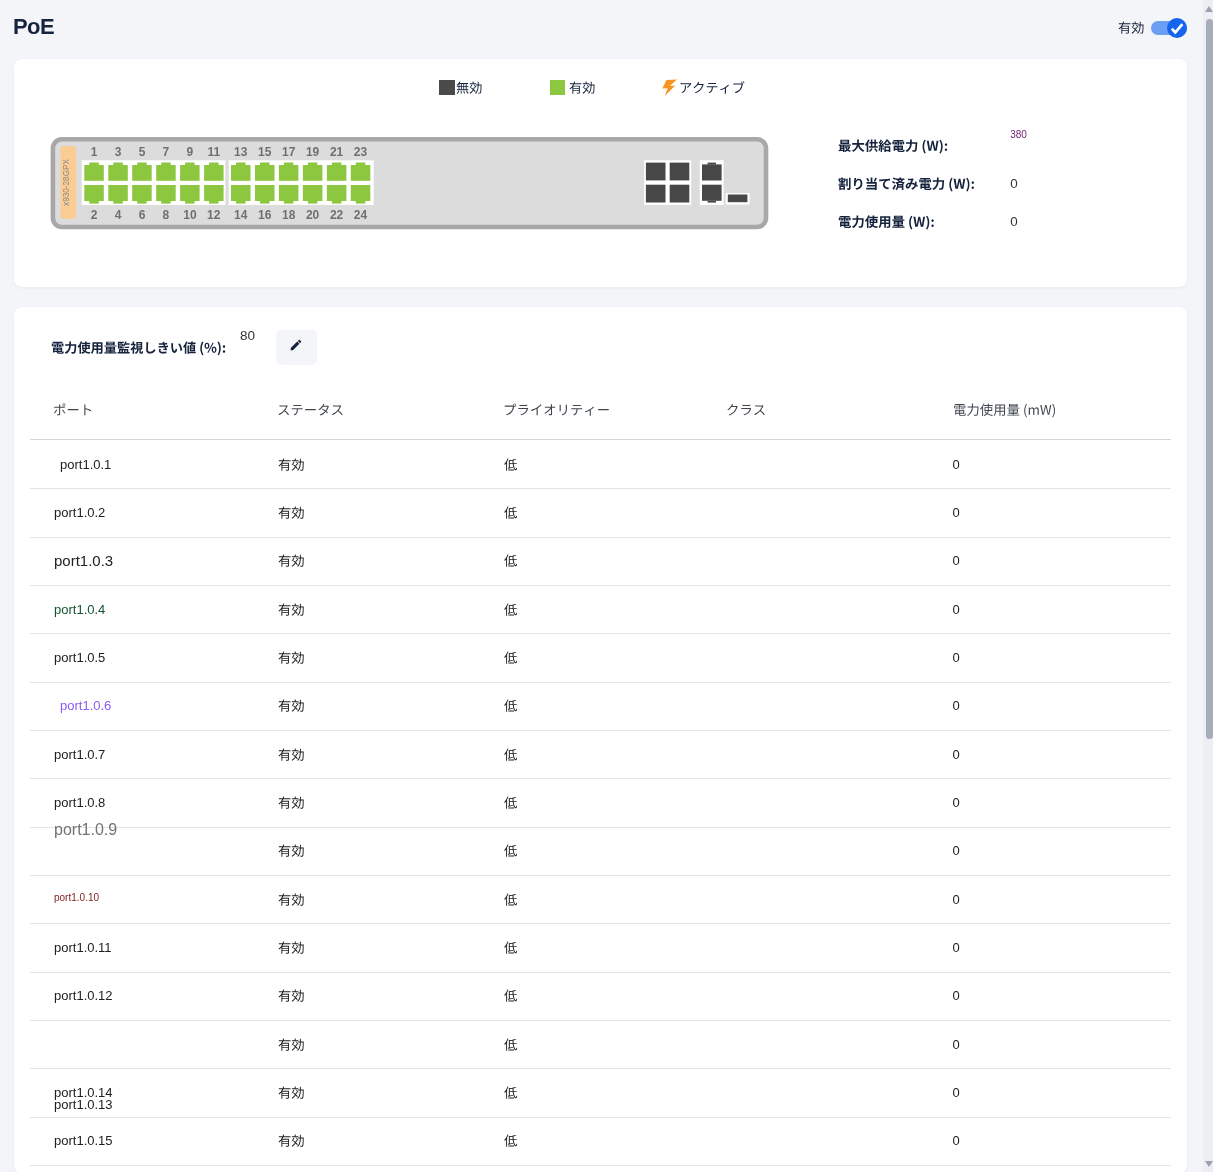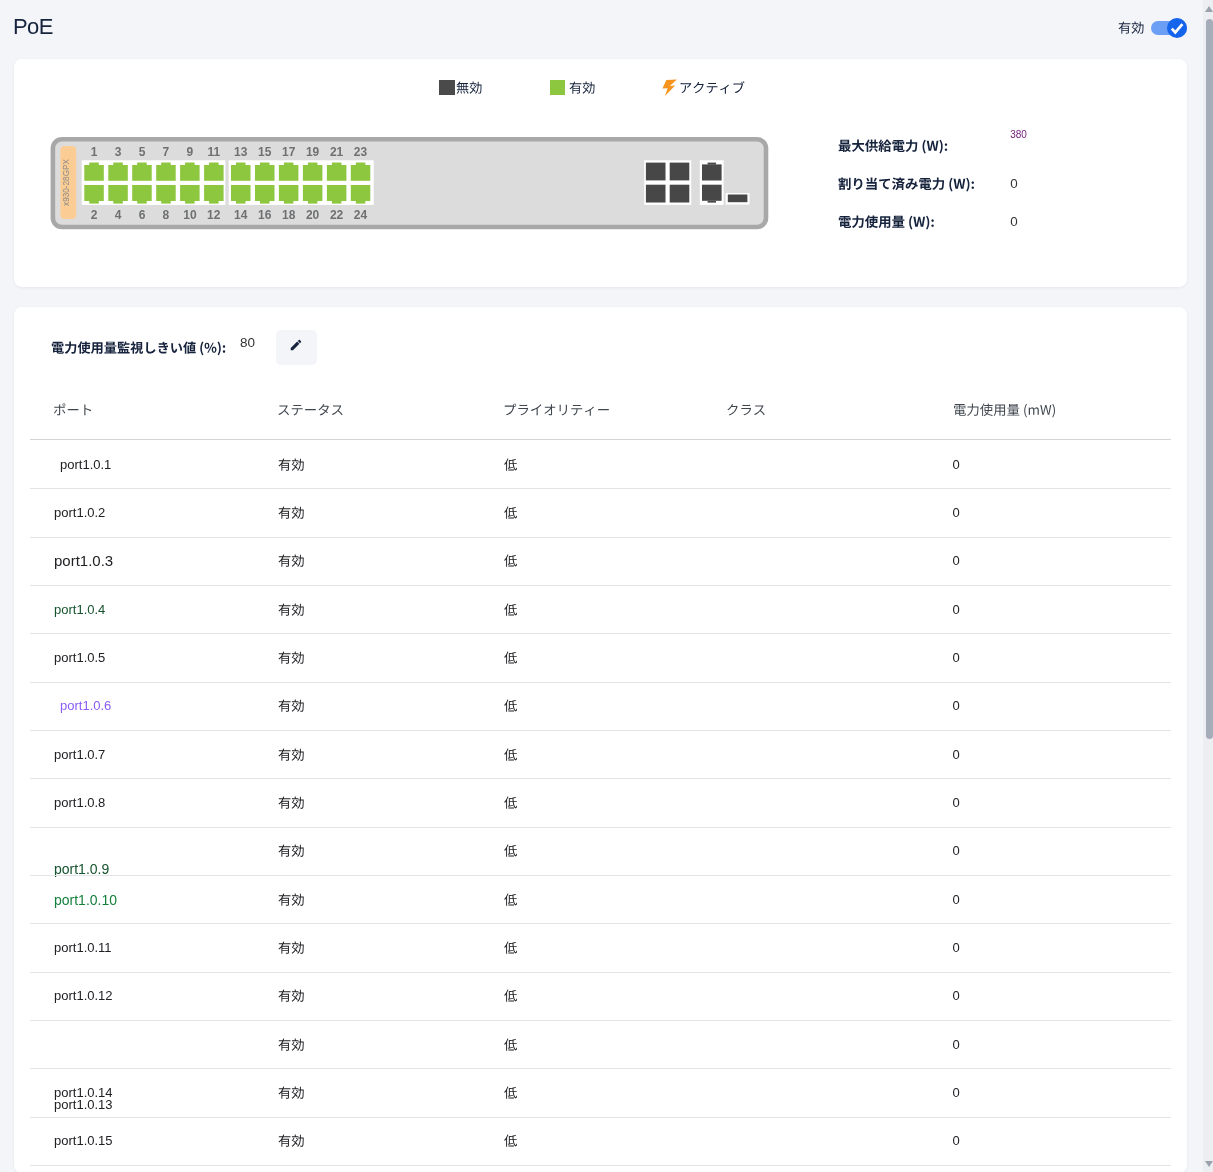--- a/index.html
+++ b/index.html
@@ -44,21 +44,21 @@
     <symbol id="h_power" viewBox="0 0 103.2 16.1">
       <path d="M2.6707596923828127 8.638840307617187H10.70283779296875V9.3178287109375H2.6707596923828127ZM2.695281103515625 6.9831355224609375H11.280792944335937V10.976481103515624H2.695281103515625V10.2429521484375H10.29118037109375V7.716664477539062H2.695281103515625ZM6.1243234375 7.3470881591796875H7.095978833007813V11.390794970703125Q7.095978833007813 11.7303521484375 7.286526440429688 11.83493905029297Q7.477074047851563 11.939525952148438 8.10754306640625 11.939525952148438Q8.231090673828126 11.939525952148438 8.520194201660157 11.939525952148438Q8.809297729492188 11.939525952148438 9.183858684976592 11.939525952148438Q9.558419640460997 11.939525952148438 9.938743072183623 11.939525952148438Q10.31906650390625 11.939525952148438 10.633830737304688 11.939525952148438Q10.948594970703125 11.939525952148438 11.107116381835938 11.939525952148438Q11.469585400390626 11.939525952148438 11.651959204101562 11.827904541015625Q11.8343330078125 11.716283129882813 11.910646105957031 11.373245092773438Q11.986959204101563 11.030207055664063 12.018985400390626 10.357530981445311Q12.183004541015626 10.468619140625 12.435398742675781 10.562554907226563Q12.687792944335937 10.656490673828126 12.89134306640625 10.698969262695313Q12.825012084960939 11.51114306640625 12.661463220214845 11.95595616455078Q12.497914355468751 12.400769262695313 12.151521411132812 12.577582360839845Q11.805128466796875 12.754395458984375 11.169830737304688 12.754395458984375Q11.068525952148438 12.754395458984375 10.751483129882812 12.754395458984375Q10.434440307617187 12.754395458984375 10.025323434601928 12.754395458984375Q9.616206561586669 12.754395458984375 9.20116045852771 12.754395458984375Q8.78611435546875 12.754395458984375 8.473158435058593 12.754395458984375Q8.160202514648438 12.754395458984375 8.056444616948342 12.754395458984375Q7.312846350097656 12.754395458984375 6.889168267822265 12.642972790527343Q6.465490185546876 12.531550122070312 6.294906811523438 12.232391687011718Q6.1243234375 11.933233251953125 6.1243234375 11.38784736328125ZM2.1800403076171877 6.9831355224609375H3.1435218994140626V11.675957177734375H2.1800403076171877ZM1.8005546630859375 1.107099755859375H11.594888159179687V1.8928906738281253H1.8005546630859375ZM2.63712392578125 4.1775808593749995H5.477380859375V4.814759692382812H2.63712392578125ZM2.3714025146484374 5.547997485351562H5.485554663085938V6.190402514648437H2.3714025146484374ZM7.860845336914063 5.547997485351562H11.08125693359375V6.190402514648437H7.860845336914063ZM7.860845336914063 4.1775808593749995H10.748535522460937V4.814759692382812H7.860845336914063ZM6.1661330078125 1.4135642333984375H7.1534669921875V6.527807055664062H6.1661330078125ZM1.0214735595703126 2.713092700195311H12.39715263671875V5.330921411132812H11.45162822265625V3.449569262695311H1.9356407958984376V5.330921411132812H1.0214735595703126Z M14.506702270507812 3.463890185546875H24.90844736328125V4.487807543945312H14.506702270507812ZM24.51608515625 3.463890185546875H25.555681103515624Q25.555681103515624 3.463890185546875 25.553068005371095 3.5686128540039057Q25.550454907226563 3.6733355224609365 25.543754907226564 3.795210583496093Q25.537054907226562 3.91708564453125 25.5318287109375 3.993869018554687Q25.41350729980469 6.069928466796875 25.300746594238284 7.530058190917968Q25.187985888671875 8.990187915039062 25.052512084960938 9.93636171875Q24.91703828125 10.882535522460937 24.74953828125 11.422287915039062Q24.58203828125 11.962040307617187 24.35423828125 12.210745092773438Q24.10915012207031 12.508764233398438 23.846575061035157 12.613486901855469Q23.584000000000003 12.7182095703125 23.196738037109377 12.75251435546875Q22.857180859375 12.786819140625 22.262020153808592 12.773084631347656Q21.66685944824219 12.759350122070312 21.047511840820313 12.729602514648438Q21.034111840820312 12.505147607421875 20.946071289062502 12.209804541015625Q20.858030737304688 11.914461474609375 20.707411596679687 11.695232763671875Q21.397375830078126 11.757006567382811 21.981279357910157 11.771880371093749Q22.56518288574219 11.786754174804686 22.81388767089844 11.786754174804686Q23.031235278320313 11.786754174804686 23.17602218017578 11.748027978515625Q23.32080908203125 11.709301782226563 23.438461474609376 11.5834755859375Q23.623782885742187 11.398154174804688 23.78083049316406 10.883393469238282Q23.937878100585937 10.368632763671874 24.065512609863283 9.441889941406249Q24.193147119140626 8.515147119140625 24.30476853027344 7.0942138671875Q24.41638994140625 5.673280615234375 24.51608515625 3.675614111328125ZM18.889966259765625 0.5579712890624986H19.94524079589844V2.886371777343749Q19.94524079589844 3.805745581054687 19.86222769775391 4.8293717773437495Q19.779214599609375 5.852997973632812 19.51268840332031 6.920911071777343Q19.24616220703125 7.988824169921875 18.695288403320312 9.04367177734375Q18.144414599609377 10.098519384765625 17.218006286621094 11.084422912597656Q16.29159797363281 12.070326440429687 14.886207543945313 12.91653349609375Q14.807145581054687 12.789766748046874 14.674013342285157 12.640955920410157Q14.540881103515625 12.492145092773438 14.390596472167969 12.349699755859376Q14.240311840820313 12.207254418945313 14.113545092773437 12.122966259765624Q15.450325952148438 11.326742578125 16.325277087402345 10.41467481689453Q17.20022822265625 9.502607055664061 17.71941033935547 8.529434509277342Q18.23859245605469 7.556261962890624 18.487966259765628 6.576723925781249Q18.737340063476562 5.597185888671874 18.813653161621094 4.659321655273438Q18.889966259765625 3.721457421875 18.889966259765625 2.886371777343749Z M31.10033349609375 2.0203068115234366H39.69107153320313V2.95015263671875H31.10033349609375ZM32.42145539550781 5.107824169921875V7.116592456054687H38.28043527832031V5.107824169921875ZM31.4916095703125 4.259318896484374H39.25209067382813V7.973271533203125H31.4916095703125ZM32.330331469726566 8.244616625976562Q32.96080048828125 9.2947712890625 34.05195993652344 10.060578344726562Q35.143119384765626 10.826385400390624 36.610618127441406 11.306371044921875Q38.078116870117185 11.786356689453125 39.82306447753906 11.98279951171875Q39.720150122070315 12.0857138671875 39.601222668457034 12.246785400390625Q39.48229521484375 12.40785693359375 39.38460705566406 12.574154663085938Q39.28691889648438 12.740452392578124 39.21536171875 12.885845336914063Q37.44200454101563 12.628297729492187 35.954740307617186 12.071863220214844Q34.46747607421875 11.515428710937499 33.33906423339844 10.632502514648436Q32.210652392578126 9.749576318359374 31.492947607421875 8.525619140625ZM34.82083073730469 0.589328466796875H35.81044331054687V6.512671533203124Q35.81044331054687 7.291481103515625 35.72662542724609 8.053472790527344Q35.64280754394531 8.815464477539063 35.387402758789065 9.528277575683594Q35.131997973632814 10.241090673828126 34.62688487548829 10.87122518310547Q34.12177177734375 11.501359692382813 33.2929158569336 12.020541809082031Q32.46405993652344 12.53972392578125 31.218131469726565 12.907419140625Q31.15997429199219 12.79110478515625 31.051833740234375 12.636733251953125Q30.943693188476562 12.48236171875 30.831800244140624 12.327990185546874Q30.71990729980469 12.17361865234375 30.611766748046875 12.070704296875Q31.809990429687502 11.771618652343749 32.58738917236329 11.3251330078125Q33.36478791503907 10.87864736328125 33.81697003173828 10.32496171875Q34.2691521484375 9.77127607421875 34.4835521484375 9.146838037109376Q34.6979521484375 8.5224 34.75939144287109 7.8554833740234375Q34.82083073730469 7.188566748046875 34.82083073730469 6.507445336914063ZM30.52210681152344 0.5073188964843744 31.464683618164063 0.8026619628906246Q31.009083618164063 1.9334881591796869 30.399718127441407 3.031284631347656Q29.79035263671875 4.129081103515625 29.088660949707034 5.094016870117187Q28.386969262695313 6.058952636718749 27.642464477539065 6.806405029296875Q27.594759692382812 6.687812084960937 27.494123925781253 6.497996472167968Q27.39348815917969 6.308180859375 27.282400000000003 6.119839050292969Q27.171311840820312 5.931497241210937 27.075902270507815 5.812904296875Q27.757692700195314 5.166087670898437 28.396335522460937 4.319410339355468Q29.034978344726564 3.472733007812499 29.583908068847656 2.4972818725585926Q30.13283779296875 1.5218307373046862 30.52210681152344 0.5073188964843744ZM29.112430737304688 4.006871533203125 30.062512329101562 3.056789941406249 30.07885993652344 3.07018994140625V12.923097729492188H29.112430737304688Z M42.82399545898438 1.475735522460937H51.49176877441407V2.4421647216796867H42.82399545898438ZM42.82399545898438 4.6015521484374995H51.47180454101563V5.552302758789062H42.82399545898438ZM42.75043122558594 7.802542578124999H51.49793552246094V8.75557177734375H42.75043122558594ZM42.254214111328125 1.475735522460937H43.243826684570315V6.338325952148437Q43.243826684570315 7.098509326171874 43.17830048828125 7.973397485351562Q43.11277429199219 8.84828564453125 42.928121899414066 9.736573803710938Q42.74346950683594 10.624861962890625 42.37939091796875 11.443871533203126Q42.01531232910156 12.262881103515625 41.410033740234375 12.932881103515625Q41.336197973632814 12.827019140625 41.19113953857422 12.697639294433593Q41.046081103515625 12.568259448242188 40.89579647216797 12.450805798339843Q40.74551184082031 12.3333521484375 40.62919748535157 12.269968774414062Q41.186771289062506 11.64244736328125 41.51393199462891 10.906586657714843Q41.84109270019532 10.170725952148437 41.999279602050784 9.386825952148438Q42.15746650390625 8.602925952148437 42.20584030761719 7.823112854003906Q42.254214111328125 7.043299755859374 42.254214111328125 6.333099755859375ZM51.08855668945313 1.475735522460937H52.08339545898438V11.493835278320311Q52.08339545898438 11.980394970703125 51.9459775756836 12.237879602050782Q51.808559692382815 12.495364233398437 51.472619140625 12.625078588867188Q51.139626196289065 12.746619140625 50.53320831298828 12.77422392578125Q49.9267904296875 12.8018287109375 48.97177380371094 12.7884287109375Q48.94269521484375 12.596 48.836833251953124 12.30816171875Q48.7309712890625 12.0203234375 48.62510932617188 11.816773315429687Q49.099063989257814 11.83539951171875 49.53442822265625 11.83801260986328Q49.96979245605469 11.840625708007812 50.2891138671875 11.836538806152344Q50.608435278320314 11.832451904296875 50.73720908203126 11.832451904296875Q50.93298288574219 11.824278100585937 51.01076978759766 11.75319119873047Q51.08855668945313 11.682104296875 51.08855668945313 11.491556689453125ZM46.46382116699219 1.8419667480468753H47.4772861328125V12.738445336914062H46.46382116699219Z M56.94479343261719 2.878721411132812V3.6230806152343753H63.611118408203126V2.878721411132812ZM56.94479343261719 1.5687405517578128V2.2967521484375H63.611118408203126V1.5687405517578128ZM55.97608564453125 0.9658665039062502H64.6164095703125V4.225954663085937H55.97608564453125ZM56.682688647460935 8.139966748046874V8.905899755859375H64.01673503417969V8.139966748046874ZM56.682688647460935 6.789785888671875V7.539371289062499H64.01673503417969V6.789785888671875ZM55.73488564453125 6.163059448242187H65.00929521484375V9.524452392578125H55.73488564453125ZM59.78998540039063 6.3895214111328125H60.77209318847656V12.157416625976563H59.78998540039063ZM54.30175466308594 4.792768774414062H66.32209772949219V5.5658287109375H54.30175466308594ZM55.3570095703125 10.263585400390625H65.30248564453126V10.970983374023437H55.3570095703125ZM54.2281904296875 11.750316381835937H66.39566196289063V12.530881103515625H54.2281904296875Z M73.20848564453125 14.424566748046875Q72.28455466308593 12.916930981445311 71.7593415649414 11.260086901855468Q71.23412846679688 9.603242822265624 71.23412846679688 7.62888564453125Q71.23412846679688 5.654528466796875 71.7593415649414 3.9935974853515623Q72.28455466308593 2.3326665039062497 73.20848564453125 0.8250307373046866L73.96024331054687 1.1798690185546867Q73.09674809570312 2.6100523925781243 72.67397907714843 4.266426196289062Q72.25121005859374 5.9228 72.25121005859374 7.62888564453125Q72.25121005859374 9.340197485351563 72.67397907714843 10.993958190917969Q73.09674809570312 12.647718896484374 73.96024331054687 14.077902270507813Z M75.76533552246093 11.792V4.510699755859375H76.76834809570312L76.88533146972657 5.573585400390624H76.91735766601562Q77.39453146972656 5.055542578124999 77.96322668457032 4.693408068847656Q78.53192189941406 4.331273559570312 79.18651484375 4.331273559570312Q80.02615766601562 4.331273559570312 80.49596245117186 4.701916381835938Q80.96576723632812 5.072559204101562 81.18700300292969 5.721654418945312Q81.76454104003906 5.1061949707031244 82.34777554931641 4.718734265136718Q82.93101005859376 4.331273559570312 83.59672441406249 4.331273559570312Q84.7121435546875 4.331273559570312 85.25712214355468 5.059901013183593Q85.80210073242188 5.788528466796874 85.80210073242188 7.181459448242187V11.792H84.58575466308594V7.33730478515625Q84.58575466308594 6.317838281249999 84.25544760742187 5.856614599609374Q83.9251405517578 5.39539091796875 83.22432644042969 5.39539091796875Q82.80625036621093 5.39539091796875 82.359095703125 5.673237268066406Q81.91194104003907 5.951083618164062 81.39189116210937 6.5120025146484375V11.792H80.17554509277343V7.33730478515625Q80.17554509277343 6.317838281249999 79.84671184082032 5.856614599609374Q79.51787858886719 5.39539091796875 78.81706447753906 5.39539091796875Q78.40716220703125 5.39539091796875 77.9477468383789 5.673237268066406Q77.48833146972656 5.951083618164062 76.98985539550782 6.5120025146484375V11.792Z M89.36606398925781 11.792 87.28732846679688 1.9643022705078117H88.55727453613281L89.58759091796875 7.321335034179687Q89.74383374023438 8.106708837890626 89.88928966064454 8.901395739746093Q90.0347455810547 9.696082641601562 90.17758840332031 10.500082641601562H90.23118840332032Q90.40310981445313 9.696082641601562 90.5791181274414 8.901395739746093Q90.75512644042969 8.106708837890626 90.93522165527344 7.321335034179687L92.28874760742187 1.9643022705078117H93.42120300292969L94.78812895507812 7.321335034179687Q94.96822416992188 8.101482641601562 95.14161938476562 8.898782641601562Q95.31501459960937 9.696082641601562 95.49510981445313 10.500082641601562H95.56210981445312Q95.70495263671874 9.696082641601562 95.83962165527343 8.901395739746093Q95.97429067382812 8.106708837890626 96.10895969238281 7.321335034179687L97.1579022705078 1.9643022705078117H98.34356018066407L96.31252944335938 11.792H94.81785693359375L93.33154306640625 5.864682080078125Q93.20276926269531 5.280308276367187 93.08592165527344 4.739751098632812Q92.96907404785156 4.199193920898437 92.85303122558594 3.6282201171874995H92.79943122558593Q92.68110981445312 4.199193920898437 92.55200150146484 4.739751098632812Q92.42289318847656 5.280308276367187 92.2993455810547 5.864682080078125L90.83983171386718 11.792Z M100.03196018066406 14.424566748046875 99.27202871093749 14.077902270507813Q100.13552392578124 12.647718896484374 100.56237984619139 10.993958190917969Q100.98923576660155 9.340197485351563 100.98923576660155 7.62888564453125Q100.98923576660155 5.9228 100.56237984619139 4.266426196289062Q100.13552392578124 2.6100523925781243 99.27202871093749 1.1798690185546867L100.03196018066406 0.8250307373046866Q100.9640649658203 2.3326665039062497 101.48519116210937 3.9935974853515623Q102.00631735839843 5.654528466796875 102.00631735839843 7.62888564453125Q102.00631735839843 9.603242822265624 101.48519116210937 11.260086901855468Q100.9640649658203 12.916930981445311 100.03196018066406 14.424566748046875Z"></path>
     </symbol>
     <symbol id="c_yuko" viewBox="0 0 26.6 16.0">
       <path d="M0.8434817138671876 2.256601843261718H12.494156701660158V3.197331689453124H0.8434817138671876ZM4.093349377441407 7.006299401855469H10.334889038085938V7.864034130859375H4.093349377441407ZM3.3900274536132815 4.739448181152344H10.177281115722657V5.636418884277344H4.3722548583984375V12.759492675781251H3.3900274536132815ZM9.95091160888672 4.739448181152344H10.930877429199219V11.524170751953125Q10.930877429199219 11.96201220703125 10.814435052490236 12.205406103515624Q10.69799267578125 12.4488 10.359371948242188 12.577546337890626Q10.034051220703125 12.69299267578125 9.466539636230468 12.713741455078125Q8.899028051757814 12.734490234375 8.041312805175782 12.734490234375Q8.012451220703126 12.53019755859375 7.915160064697266 12.24856372680664Q7.817868908691407 11.966929895019533 7.71279696044922 11.764898803710938Q8.159540258789063 11.778198803710938 8.551755505371094 11.787442401123048Q8.943970751953126 11.796685998535157 9.23577197265625 11.792629595947266Q9.527573193359375 11.788573193359376 9.650198803710937 11.788573193359376Q9.8260244140625 11.780460388183595 9.888468011474611 11.719147583007814Q9.95091160888672 11.657834777832031 9.95091160888672 11.508609167480468ZM5.198557946777344 0.5301329345703127 6.208982910156251 0.7713999999999999Q5.759708520507813 2.222697558593749 5.0669777282714845 3.6459323120117184Q4.374246936035156 5.069167065429688 3.406272546386719 6.29988383178711Q2.4382981567382815 7.530600598144532 1.1702749877929688 8.426887792968751Q1.1051030395507813 8.311441455078125 0.9859323120117187 8.170059143066407Q0.8667615844726563 8.028676831054687 0.7490536621093751 7.889888116455078Q0.6313457397460938 7.751099401855469 0.5291994018554688 7.659327453613281Q1.4232250122070313 7.046863427734375 2.1617070251464847 6.235231414794923Q2.9001890380859376 5.423599401855469 3.484590258789063 4.484486596679687Q4.068991479492188 3.5453737915039056 4.497849102783203 2.540891778564453Q4.926706726074219 1.5364097656250006 5.198557946777344 0.5301329345703127ZM4.093349377441407 9.255327453613281H10.334889038085938V10.121174987792969H4.093349377441407Z M13.925764025878907 2.3614042846679695H20.4155V3.2658237670898433H13.925764025878907ZM16.74521953125 0.5635176879882806H17.7251853515625V2.719715246582032H16.74521953125ZM15.493691479492188 3.735971948242187 16.44545974121094 3.977239013671875Q16.093808520507814 4.833626208496094 15.557752117919923 5.657095416259766Q15.021695715332033 6.480564624023438 14.452721325683594 7.058315844726563Q14.366136572265626 6.971731091308594 14.221828649902346 6.857747558593751Q14.077520727539063 6.743764025878907 13.928025610351563 6.634967687988281Q13.778530493164062 6.526171350097656 13.663084155273438 6.458073791503907Q14.232722570800782 5.943232934570313 14.71511220703125 5.216722869873047Q15.197501843261719 4.490212805175782 15.493691479492188 3.735971948242187ZM18.070696362304687 5.987261584472656 19.055849377441408 6.191554260253906Q18.409336572265627 8.408131091308594 17.22936096191406 10.051479870605469Q16.0493853515625 11.694828649902345 14.375846936035156 12.743267065429688Q14.312936572265626 12.644046337890625 14.185653039550782 12.494883233642579Q14.058369506835938 12.345720129394532 13.919248779296876 12.195094219970704Q13.780128051757814 12.044468310546876 13.669868908691408 11.96080916748047Q15.307760986328127 11.04111708984375 16.41185824584961 9.519999401855468Q17.515955505371096 7.998881713867188 18.070696362304687 5.987261584472656ZM18.04210428466797 4.062890234375 18.817777429199218 3.6640152465820304Q19.156128649902346 4.039340856933594 19.48636706542969 4.489279272460937Q19.816605480957033 4.939217687988282 20.078881091308595 5.376986895751953Q20.341156701660157 5.814756103515625 20.47708231201172 6.173856103515625L19.64661160888672 6.633379870605469Q19.515873193359376 6.279467065429688 19.259915570068358 5.828397857666015Q19.003957946777344 5.377328649902344 18.685556726074218 4.917015844726563Q18.367155505371095 4.456703039550781 18.04210428466797 4.062890234375ZM15.072220129394532 7.254765222167969 15.659826208496096 6.571528051757813Q16.39491584472656 7.115230493164063 17.184004260253907 7.781226531982423Q17.973092675781253 8.447222570800783 18.650261883544925 9.10623659667969Q19.327431091308597 9.765250622558595 19.72935670166016 10.297250622558595L19.095065869140626 11.109234130859376Q18.69540184326172 10.563934130859376 18.028607025146485 9.879782910156251Q17.36181220703125 9.195631689453126 16.587154583740237 8.507424066162109Q15.81249696044922 7.8192164428710935 15.072220129394532 7.254765222167969ZM20.23768231201172 3.605753063964844H25.179286596679688V4.551670104980468H20.23768231201172ZM24.78559880371094 3.605753063964844H25.721141455078126Q25.721141455078126 3.605753063964844 25.721141455078126 3.7019134277343753Q25.721141455078126 3.7980737915039064 25.721141455078126 3.9138521423339845Q25.721141455078126 4.0296304931640625 25.71595426025391 4.100653662109375Q25.66794145507813 6.208568908691406 25.61992864990235 7.66265732421875Q25.571915844726565 9.116745739746094 25.497303039550786 10.035576531982421Q25.422690234375004 10.954407324218751 25.31223383178711 11.451362506103518Q25.20177742919922 11.948317687988283 25.04217742919922 12.163379272460938Q24.86249267578125 12.4222 24.651819506835942 12.529066766357422Q24.44114633789063 12.635933532714844 24.130723168945316 12.661869506835938Q23.83586158447266 12.695918286132812 23.374085974121098 12.69299267578125Q22.912310363769535 12.690067065429687 22.41728475341797 12.668654260253907Q22.403984753417973 12.453323168945314 22.332162805175784 12.186120129394531Q22.260340856933595 11.91891708984375 22.13159451904297 11.716885998535156Q22.657473791503907 11.75971160888672 23.093977453613284 11.77301160888672Q23.530481115722658 11.78631160888672 23.72998111572266 11.78631160888672Q23.89250672607422 11.78631160888672 24.00150032348633 11.745280816650393Q24.11049392089844 11.704250024414064 24.20359392089844 11.579362829589844Q24.326219531250004 11.424950024414063 24.419651544189456 10.953930816650391Q24.51308355712891 10.48291160888672 24.57585916748047 9.587091180419922Q24.63863477783203 8.691270751953125 24.690703985595704 7.277549102783203Q24.742773193359376 5.863827453613282 24.78559880371094 3.8291969604492184ZM21.936742700195314 0.6669920776367189H22.893034130859377Q22.879734130859376 2.172423168945313 22.846484130859377 3.6156079223632815Q22.813234130859378 5.05879267578125 22.672121325683598 6.3939798706054685Q22.531008520507815 7.729167065429688 22.218126507568364 8.915792675781251Q21.90524449462891 10.102418286132814 21.350036871337892 11.085487493896485Q20.794829248046877 12.068556701660157 19.918626806640624 12.820805480957032Q19.80318046875 12.645374389648438 19.577142974853516 12.438820129394532Q19.35110548095703 12.232265869140626 19.167561584472658 12.119745141601562Q20.004528051757813 11.433332336425782 20.528612506103514 10.514304284667968Q21.052696960449218 9.595276232910157 21.34629299926758 8.476416168212891Q21.63988903808594 7.357556103515625 21.758790258789062 6.096784454345704Q21.87769147949219 4.836012805175781 21.90721708984375 3.462056402587891Q21.936742700195314 2.0881000000000007 21.936742700195314 0.6669920776367189Z"></path>
     </symbol>
     <symbol id="c_low" viewBox="0 0 13.3 16.0">
       <path d="M11.357660986328126 0.9726225708007803 12.126549377441407 1.737921325683594Q11.244890234375001 2.011370104980468 10.114390234375001 2.241194494628906Q8.983890234375 2.4710188842773437 7.7674070007324225 2.652031689453125Q6.550923767089844 2.833044494628906 5.411646936035157 2.9556701049804683Q5.3827853515625 2.7906134033203127 5.293607000732422 2.553402740478516Q5.204428649902344 2.3161920776367193 5.123031091308595 2.153396960449218Q5.956407922363281 2.060296960449218 6.824829571533203 1.9339469604492185Q7.693251220703125 1.807596960449219 8.528422869873047 1.650590557861328Q9.36359451904297 1.493584155273437 10.092034155273439 1.324740557861328Q10.820473791503908 1.155896960449219 11.357660986328126 0.9726225708007803ZM4.8529024414062505 1.8803427001953121 5.824755456542969 2.2000817138671867V10.007701245117188H4.8529024414062505ZM3.9501000000000004 9.8329341796875Q4.902512805175782 9.683044543457031 6.224265246582032 9.457079296875001Q7.546017687988281 9.23111405029297 8.903945739746094 8.977085998535156L8.956481713867188 9.870467065429688Q7.699102441406251 10.11638231201172 6.436867987060547 10.35305396118164Q5.174633532714844 10.589725610351563 4.171282312011719 10.77140244140625ZM5.401542053222657 5.18911708984375H12.759492675781251V6.1068365722656255H5.401542053222657ZM8.4822048828125 2.161654260253906H9.488106677246094Q9.491032287597656 3.6653432983398435 9.619841131591798 5.033044219970703Q9.748649975585938 6.400745141601563 9.965703637695313 7.540353985595703Q10.182757299804688 8.679962829589844 10.472162182617188 9.516400024414063Q10.761567065429688 10.352837219238282 11.092666766357421 10.812485998535156Q11.423766467285157 11.272134777832031 11.761848181152345 11.272134777832031Q11.970789038085938 11.272134777832031 12.072333856201173 10.838753985595703Q12.173878674316407 10.405373193359376 12.21151708984375 9.433145141601564Q12.371386596679688 9.584901843261719 12.60114848022461 9.728877752685547Q12.830910363769533 9.872853662109375 13.011528649902345 9.946138415527344Q12.940505480957032 10.842031091308595 12.790346337890625 11.344972247314454Q12.64018719482422 11.847913403320312 12.37358567504883 12.050007000732421Q12.10698415527344 12.252100598144532 11.675927453613282 12.252100598144532Q11.07290428466797 12.252100598144532 10.57934147949219 11.72109663696289Q10.085778674316407 11.190092675781251 9.708658245849609 10.243064324951174Q9.331537817382813 9.296035974121095 9.068598181152344 8.02249359741211Q8.805658544921876 6.748951220703125 8.66128811645508 5.258687194824219Q8.516917687988283 3.7684231689453123 8.4822048828125 2.161654260253906ZM4.355220727539063 11.528029895019532H10.0186146484375V12.42207498779297H4.355220727539063ZM3.5123835571289064 0.5804073242187489 4.458300598144532 0.8683591430664066Q4.024587792968751 1.9907463378906254 3.43938779296875 3.0910567016601567Q2.8541877929687502 4.191367065429688 2.1773505981445314 5.159808221435547Q1.5005134033203127 6.128249377441406 0.7771262084960938 6.875310961914063Q0.7297774291992188 6.757603039550782 0.6313554809570313 6.570666766357422Q0.5329335327148438 6.383730493164062 0.42008079223632816 6.190144219970703Q0.30722805175781254 5.996557946777344 0.21253049316406253 5.8869628295898435Q0.8736713500976563 5.236860388183594 1.4853365966796876 4.3883887390136715Q2.097001843261719 3.5399170898437493 2.620754284667969 2.5636326354980463Q3.144506726074219 1.5873481811523433 3.5123835571289064 0.5804073242187489ZM2.1346402587890627 4.00809267578125 3.069518884277344 3.0651012451171873 3.0857444946289063 3.0784012451171883V12.743267065429688H2.1346402587890627Z"></path>
     </symbol>
   </svg>
-<div class="abs" style="left:13px;top:16.2px;font-size:22px;font-weight:normal;letter-spacing:-0.6px;color:#16233d;line-height:1">PoE</div>
+<div class="abs" style="left:13px;top:16.2px;font-size:22px;font-weight:bold;letter-spacing:-0.6px;color:#16233d;line-height:1">PoE</div>
 <svg style="position:absolute;left:1118.3px;top:21.1px;fill:#16233d" width="26.4" height="15.8">
     <use href="#tog_yuko"></use>
   </svg>
 <div class="abs" style="left:1150.8px;top:20.7px;width:36px;height:14px;border-radius:7px;background:#6b9ef5"></div>
 <div class="abs" style="left:1166.8px;top:17.7px;width:20px;height:20px;border-radius:50%;background:#1464ec">
 <svg width="20" height="20" style="position:absolute;left:0;top:0">
       <polyline points="4.8,10.6 8.3,14.4 15.4,6.2" stroke="#fff" stroke-width="2.7" fill="none"></polyline>
     </svg>
   </div>
 <div class="card" style="left:14px;top:59px;width:1173px;height:227.5px"></div>
@@ -176,21 +176,21 @@
   </svg>
 <div class="abs" style="left:1010.2px;top:176.8px;font-size:13.4px;color:#333;line-height:1">0</div>
 <svg style="position:absolute;left:838.0px;top:214.6px;fill:#16233d" width="96.8" height="16.1">
     <use href="#lab_use"></use>
   </svg>
 <div class="abs" style="left:1010.2px;top:214.5px;font-size:13.4px;color:#333;line-height:1">0</div>
 <div class="card" style="left:14px;top:307px;width:1173px;height:866px"></div>
 <svg style="position:absolute;left:51.3px;top:341.4px;fill:#16233d" width="175.2" height="15.8">
     <use href="#lab_thresh"></use>
   </svg>
-<div class="abs" style="left:240px;top:336px;font-size:13.5px;color:#333;line-height:1">80</div>
+<div class="abs" style="left:240px;top:329px;font-size:13.5px;color:#333;line-height:1">80</div>
 <div class="abs" style="left:276px;top:329.5px;width:40.5px;height:35.5px;background:#f3f5f9;border-radius:5px">
 <svg width="14" height="14" viewBox="0 0 24 24" style="position:absolute;left:13.2px;top:8.9px;fill:#16233d">
       <path d="M3 17.25V21h3.75L17.81 9.94l-3.75-3.75L3 17.25zM20.71 7.04c.39-.39.39-1.02 0-1.41l-2.34-2.34c-.39-.39-1.02-.39-1.41 0l-1.83 1.83 3.75 3.75 1.83-1.83z"></path>
     </svg>
   </div>
 <svg style="position:absolute;left:53.3px;top:403.2px;fill:#3f464e" width="40.2" height="16.1">
     <use href="#h_port"></use>
   </svg>
 <svg style="position:absolute;left:276.8px;top:403.2px;fill:#3f464e" width="67.0" height="16.1">
     <use href="#h_status"></use>
@@ -270,30 +270,30 @@
 <div class="abs" style="left:30px;top:778.2px;width:1141px;height:1px;background:#e2e4e7"></div>
 <div class="abs" style="left:54px;top:795.8px;font-size:13px;color:#202124;line-height:1">port1.0.8</div>
 <svg style="position:absolute;left:277.5px;top:795.9px;fill:#202124" width="26.6" height="16.0">
     <use href="#c_yuko"></use>
   </svg>
 <svg style="position:absolute;left:503.5px;top:795.9px;fill:#202124" width="13.3" height="16.0">
     <use href="#c_low"></use>
   </svg>
 <div class="abs" style="left:952.6px;top:795.8px;font-size:13px;color:#202124;line-height:1">0</div>
 <div class="abs" style="left:30px;top:826.5px;width:1141px;height:1px;background:#e2e4e7"></div>
-<div class="abs" style="left:54px;top:862px;font-size:14px;color:#14532d;line-height:1">port1.0.9</div>
+<div class="abs" style="left:54px;top:822px;font-size:16px;color:#737373;line-height:1">port1.0.9</div>
 <svg style="position:absolute;left:277.5px;top:844.2px;fill:#202124" width="26.6" height="16.0">
     <use href="#c_yuko"></use>
   </svg>
 <svg style="position:absolute;left:503.5px;top:844.2px;fill:#202124" width="13.3" height="16.0">
     <use href="#c_low"></use>
   </svg>
 <div class="abs" style="left:952.6px;top:844.1px;font-size:13px;color:#202124;line-height:1">0</div>
 <div class="abs" style="left:30px;top:874.9px;width:1141px;height:1px;background:#e2e4e7"></div>
-<div class="abs" style="left:54px;top:892.5px;font-size:14px;color:#15803d;line-height:1">port1.0.10</div>
+<div class="abs" style="left:54px;top:892.5px;font-size:10px;color:#7f1d1d;line-height:1">port1.0.10</div>
 <svg style="position:absolute;left:277.5px;top:892.6px;fill:#202124" width="26.6" height="16.0">
     <use href="#c_yuko"></use>
   </svg>
 <svg style="position:absolute;left:503.5px;top:892.6px;fill:#202124" width="13.3" height="16.0">
     <use href="#c_low"></use>
   </svg>
 <div class="abs" style="left:952.6px;top:892.5px;font-size:13px;color:#202124;line-height:1">0</div>
 <div class="abs" style="left:30px;top:923.2px;width:1141px;height:1px;background:#e2e4e7"></div>
 <div class="abs" style="left:54px;top:940.8px;font-size:13px;color:#202124;line-height:1">port1.0.11</div>
 <svg style="position:absolute;left:277.5px;top:940.9px;fill:#202124" width="26.6" height="16.0">

